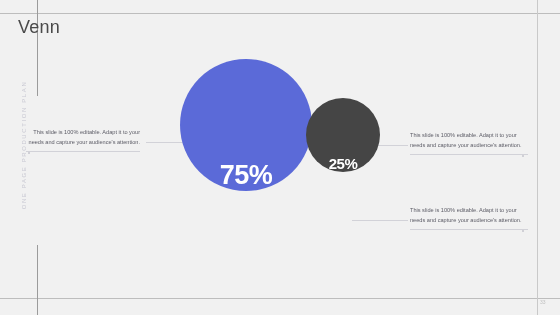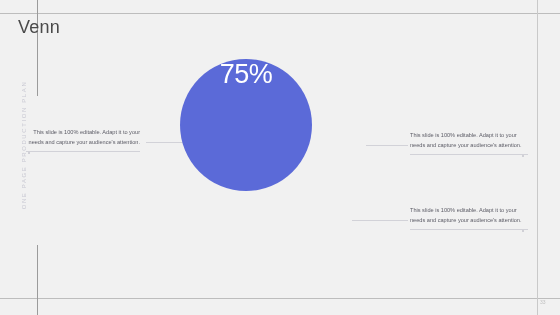--- a/index.html
+++ b/index.html
@@ -98,24 +98,24 @@
     left: 0;
     top: 0;
     width: 560px;
     height: 315px;
     pointer-events: none;
   }
   .circle {
     position: absolute;
     border-radius: 50%;
     display: flex;
-    align-items: flex-start;
+    align-items: flex-end;
     justify-content: center;
     color: #ffffff;
-    font-weight: normal;
+    font-weight: bold;
     letter-spacing: -0.5px;
   }
   .c-blue {
     left: 180px;
     top: 59px;
     width: 132px;
     height: 132px;
     background: #5b6ad8;
     font-size: 27px;
     z-index: 2;
@@ -199,20 +199,23 @@
   <div class="page-title">Venn</div>
 
   <div class="leader l1"></div>
   <div class="leader l2"></div>
   <div class="leader l3"></div>
 
   <div class="venn">
     <div class="circle c-blue">
       <span>75%</span>
     </div>
+    <div class="circle c-dark">
+      <span>25%</span>
+    </div>
   </div>
 
   <div class="callout left">
     <span class="txt">This slide is 100% editable. Adapt it to your needs and capture your audience's attention.</span>
     <span class="leader-dot" style="left:2px; top:24px;"></span>
   </div>
 
   <div class="callout right1">
     <span class="txt">This slide is 100% editable. Adapt it to your needs and capture your audience's attention.</span>
     <span class="leader-dot" style="left:112px; top:24px;"></span>

